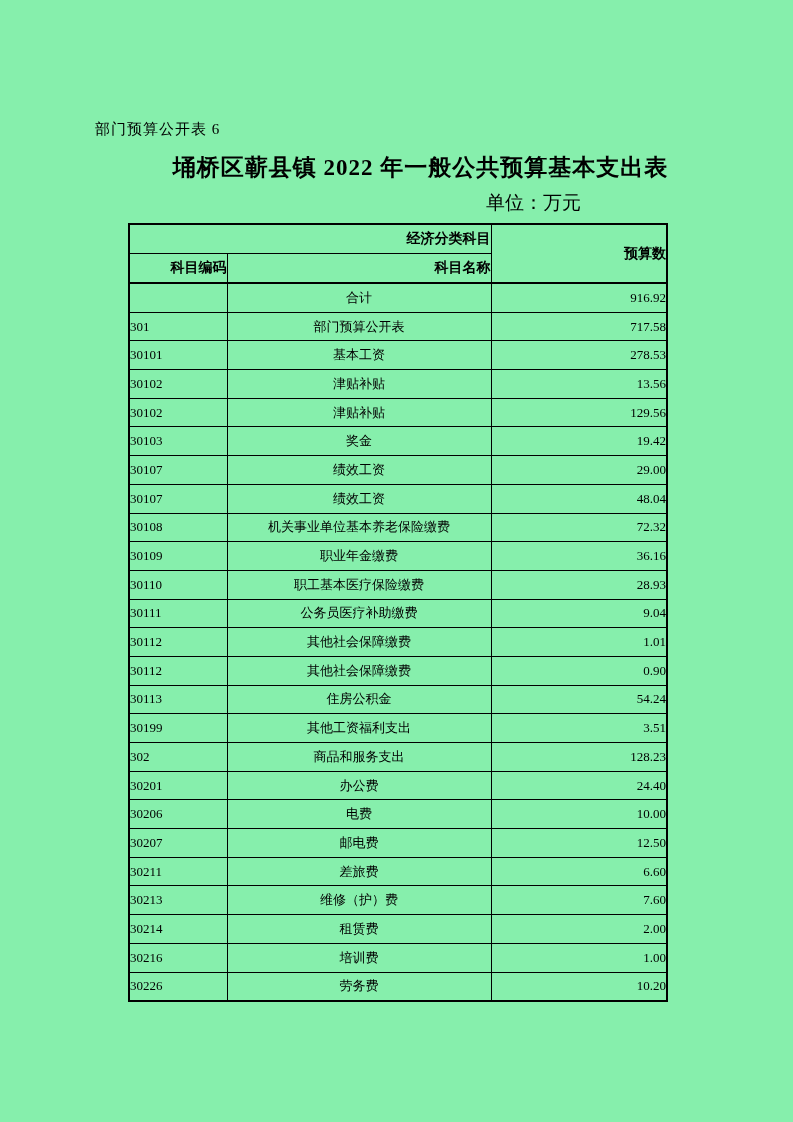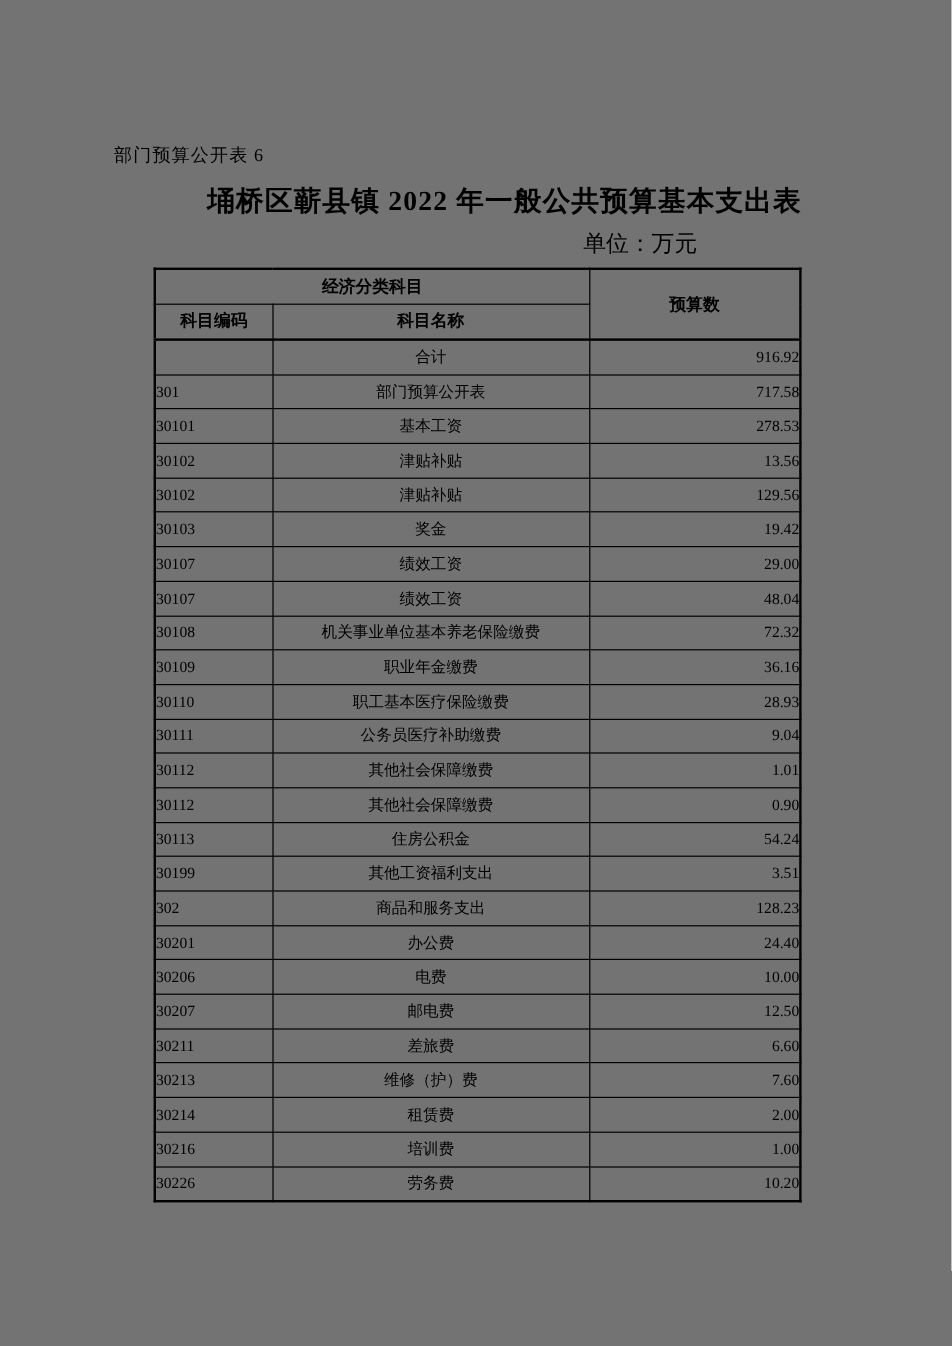--- a/index.html
+++ b/index.html
@@ -4,21 +4,21 @@
 <style>
   html, body {
     margin: 0;
     padding: 0;
     background: #ffffff;
   }
   .page {
     position: relative;
     width: 793px;
     height: 1122px;
-    background: #737373;
+    background: #86efac;
     color: #000000;
     font-family: "Liberation Serif", "DejaVu Serif", serif;
     overflow: hidden;
   }
   .doc-label {
     position: absolute;
     left: 95px;
     top: 120px;
     font-size: 15px;
     letter-spacing: 1px;
@@ -58,21 +58,21 @@
     border: 1px solid #000000;
     overflow: hidden;
     white-space: nowrap;
   }
   table.budget-table thead {
     border-bottom: 2px solid #000000;
   }
   table.budget-table th {
     font-size: 14px;
     font-weight: bold;
-    text-align: center;
+    text-align: right;
     vertical-align: middle;
     height: 28px;
     padding: 0;
   }
   table.budget-table td {
     font-size: 13px;
     font-weight: normal;
     height: 27.7px;
     padding: 0;
     vertical-align: middle;

